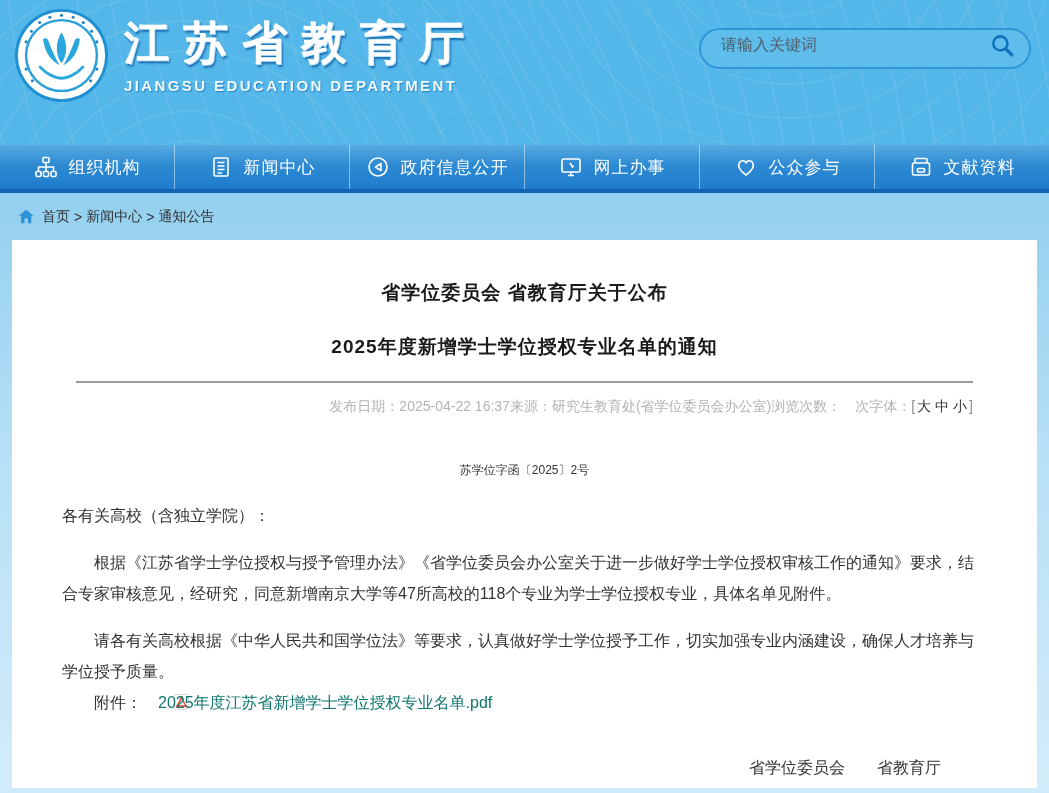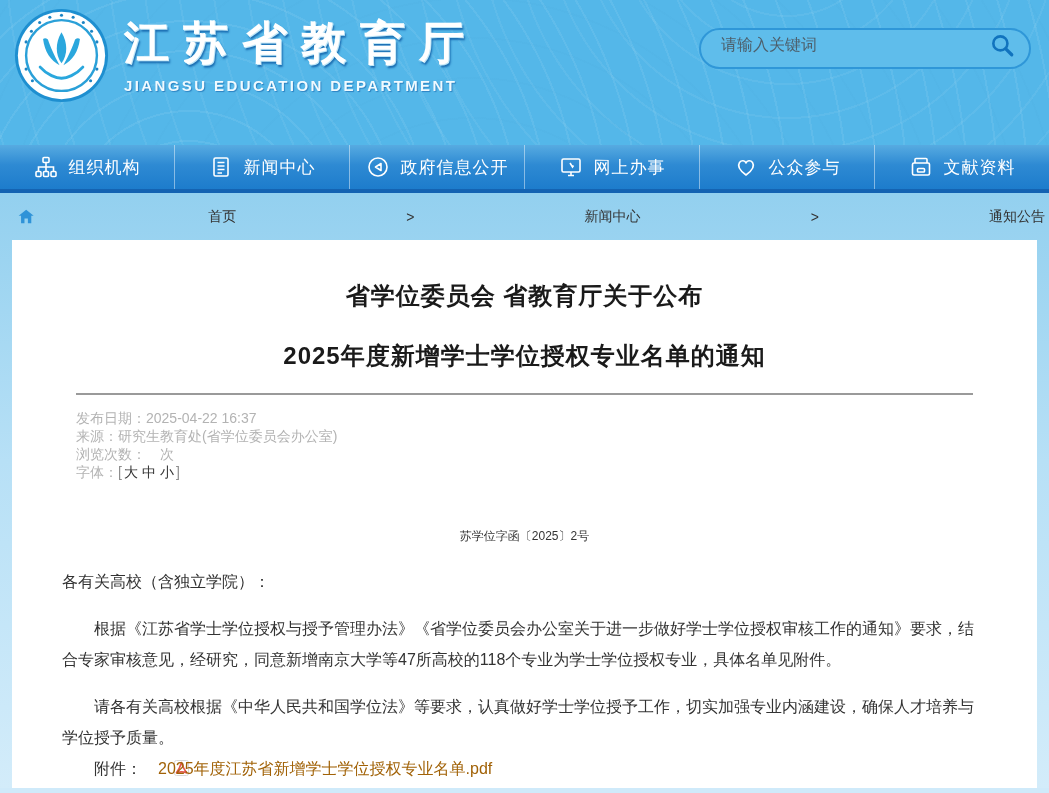--- a/index.html
+++ b/index.html
@@ -55,47 +55,47 @@
   .nav-item + .nav-item{ border-left:1px solid rgba(255,255,255,0.45); }
   .nav-icon{ display:inline-flex; width:24px; height:24px; }
   .nav-icon svg{ width:100%; height:100%; }
 
   
   .lower{ height:596px; background:linear-gradient(180deg,#93d0ef 0%, #b7e0f6 45%, #d3ecfa 100%); }
 
   
   .breadcrumb{
     height:47px; display:flex; align-items:center; padding-left:18px;
-    font-size:14px; color:#333;justify-content:space-between;
+    font-size:14px; color:#333;
   }
   .breadcrumb .crumb{ color:#333; text-decoration:none; cursor:pointer; margin:0 4px; }
   .breadcrumb .sep{ color:#333; }
   .home-icon{ display:inline-flex; width:17px; height:15px; margin-right:3px; }
 
   
   .card{
     background:#ffffff; margin:0 12px; height:549px;
     padding:40px 50px 0 50px;
   }
-  .article-title{ text-align:center; font-size:24px; font-weight:bold; color:#1a1a1a; letter-spacing:1px; }
+  .article-title{ text-align:center; font-size:19px; font-weight:bold; color:#1a1a1a; letter-spacing:1px; }
   .article-title.line2{ margin-top:28px; }
   .divider{ border-top:2px solid #9a9a9a; margin:21px 14px 0 14px; }
   .meta{
     margin:15px 14px 0 14px; display:flex; justify-content:flex-end;
-    font-size:14px; color:#b3b3b3; white-space:nowrap;flex-direction:column;
+    font-size:14px; color:#b3b3b3; white-space:nowrap;
   }
   .meta .views-gap{ display:inline-block; width:14px; }
   .font-ctl .bk{ color:#8d8d8d; }
   .font-ctl a{ color:#333; text-decoration:none; cursor:pointer; margin:0 2px; }
   .doc-number{ text-align:center; font-size:12px; color:#333; margin-top:46px; }
   .article-body{ margin-top:21px; font-size:16px; color:#333; line-height:31px; }
   .article-body p.indent{ text-indent:2em;margin-top:16px; }
   .attach-line{ text-indent:2em; }
   .pdf-icon{ display:inline-block; width:15px; height:16px; vertical-align:-2px; margin-right:1px; }
-  .attach-link{ color:#a16207; text-decoration:none; cursor:pointer; }
+  .attach-link{ color:#0f766e; text-decoration:none; cursor:pointer; }
   .signature{ margin-top:34px; text-align:right; padding-right:46px; font-size:16px; color:#333; line-height:32px; }
 </style>
 </head>
 <body>
 
 <div class="page">
 
   <header class="site-header">
     <div class="logo">
       <svg viewBox="0 0 100 100">

